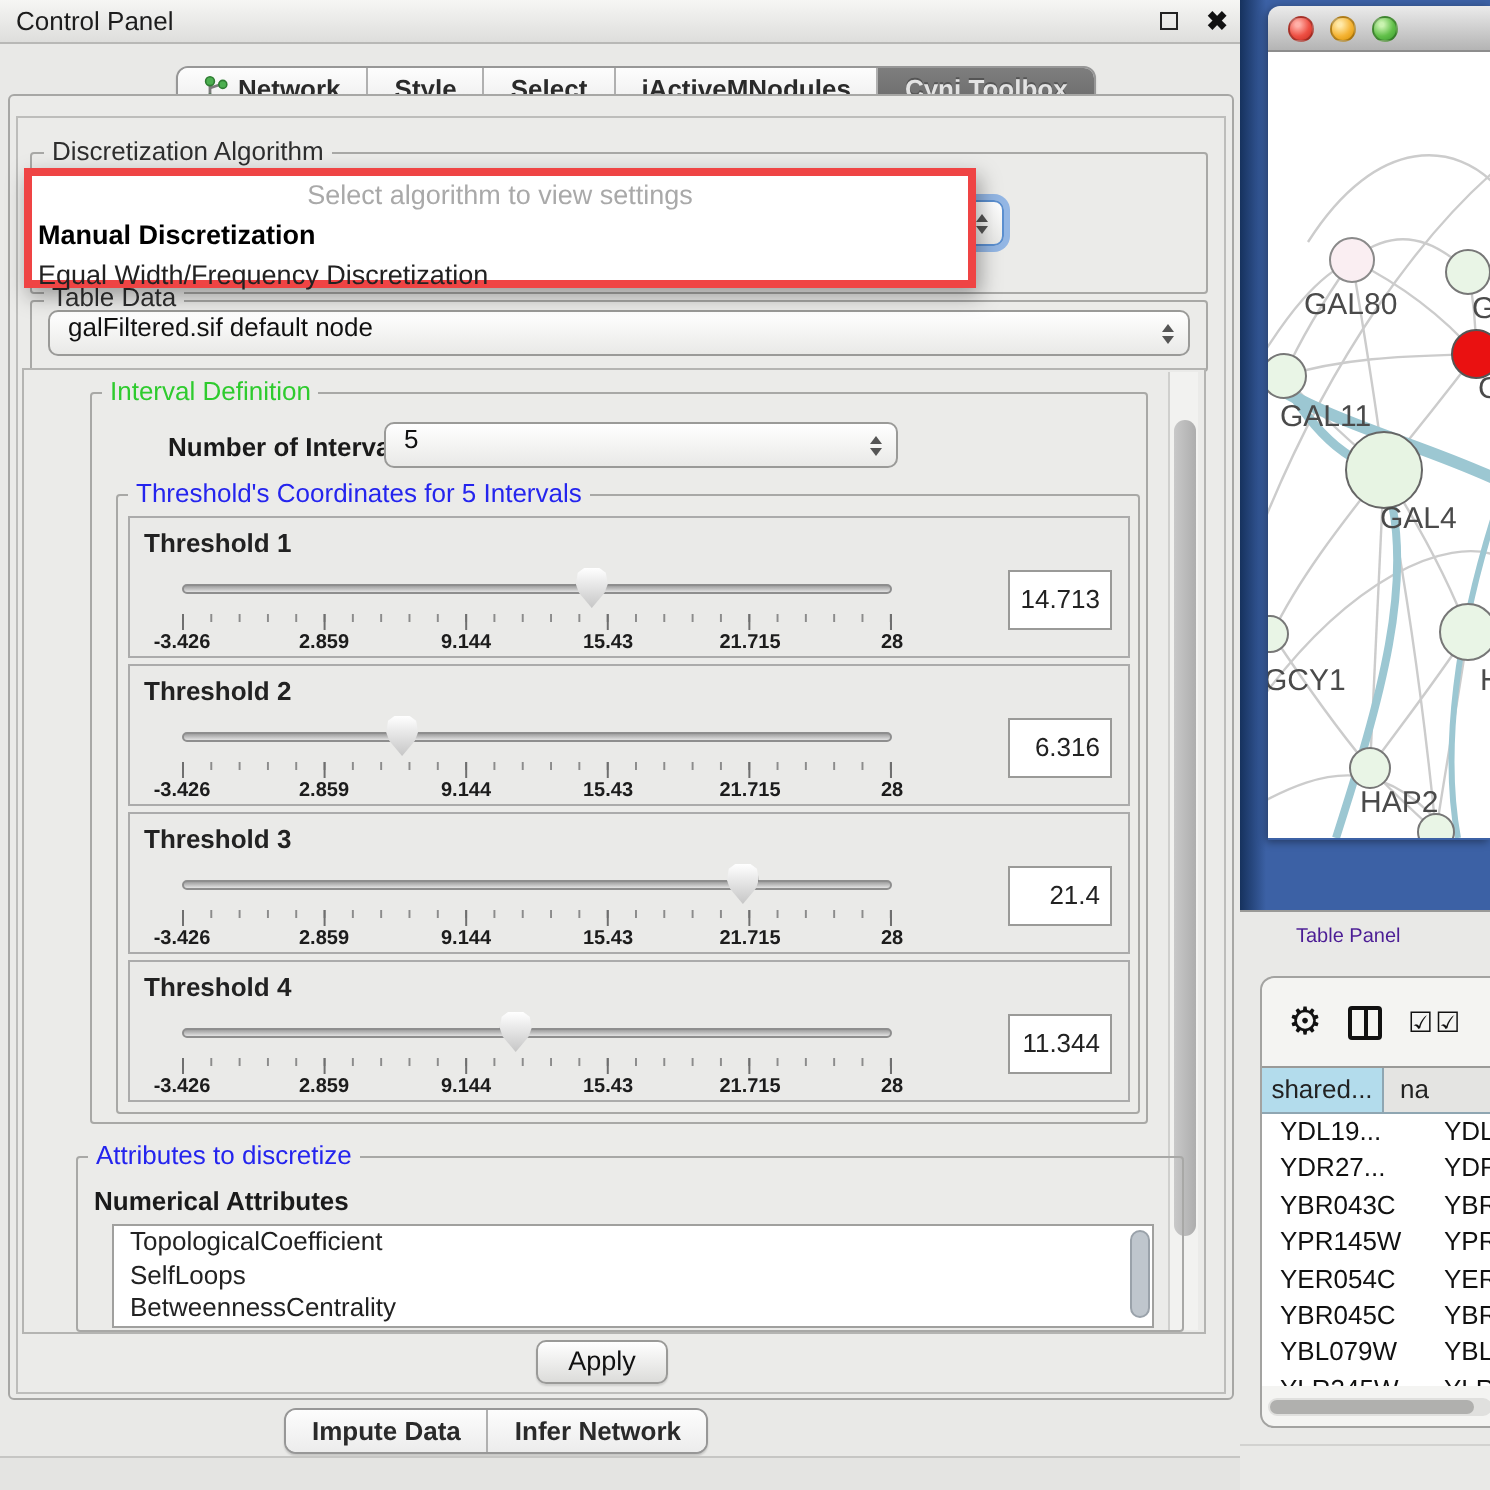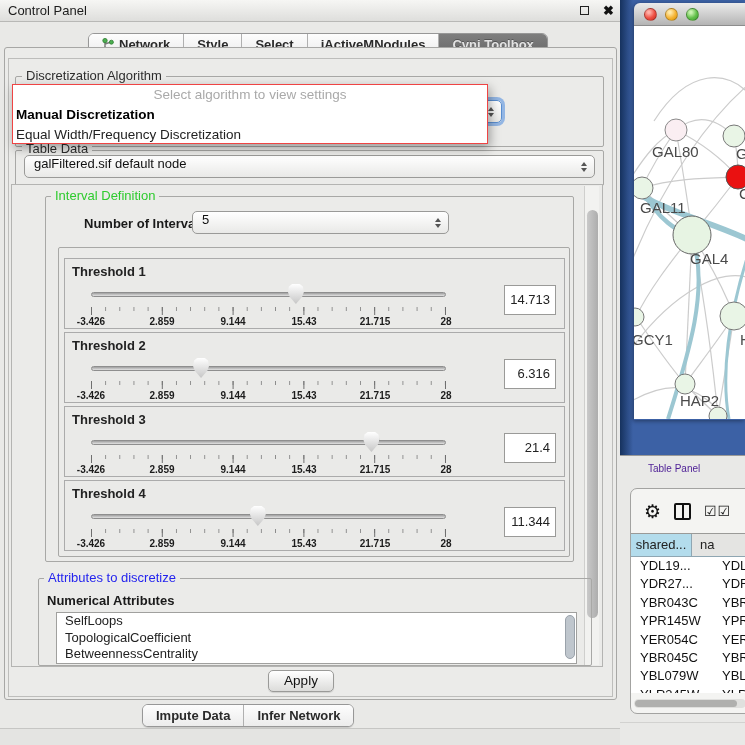--- a/index.html
+++ b/index.html
@@ -32,21 +32,21 @@
   .gl-blue { color:#2424ee; }
 
   
   .combo { position:absolute; border:1px solid #9a9a98; border-radius:5px; background:linear-gradient(#ffffff,#e9e9e7); display:flex; align-items:flex-start; padding:0 20px 0 9px; font-size:13px; color:#111; }
   .combo .arrows { position:absolute; right:7px; top:50%; transform:translateY(-50%); display:flex; flex-direction:column; gap:2px; }
   .tri-up { width:0; height:0; border-left:3.5px solid transparent; border-right:3.5px solid transparent; border-bottom:4px solid #555; }
   .tri-down { width:0; height:0; border-left:3.5px solid transparent; border-right:3.5px solid transparent; border-top:4px solid #555; }
   #algo-combo { left:24px; top:100px; width:478px; height:23px; box-shadow:0 0 0 3px rgba(110,160,225,.7); border-color:#5b8fd0; }
 
   
-  #algo-popup { left:12px; top:84px; width:476px; height:60px; background:#ffffff; border:1px solid #ef4444; box-shadow:2px 4px 10px rgba(0,0,0,.35); z-index:50; }
+  #algo-popup { left:12px; top:84px; width:476px; height:60px; background:#ffffff; border:4px solid #ef4444; box-shadow:2px 4px 10px rgba(0,0,0,.35); z-index:50; }
   .popup-item { height:20px; line-height:20px; font-size:13.5px; padding:0 3px; white-space:nowrap; overflow:hidden; }
   .popup-placeholder { color:#a9a9a9; text-align:center; }
   .popup-bold { font-weight:bold; color:#000; }
 
   
   #scrollpane { left:11px; top:184px; width:592px; height:483px; border:1px solid #b4b4b2; background:#ebebe9; }
   #v-scrollbar { left:584px; top:186px; width:15px; height:479px; background:#f2f2f0; border-left:1px solid #cfcfcd; }
   #v-thumb { position:absolute; left:2px; top:24px; width:11px; height:408px; background:linear-gradient(90deg,#c9c9c9,#adadad); border-radius:6px; }
 
   
@@ -182,20 +182,21 @@
   <div class="bold-label abs" style="left:84px; top:216px;">Number of Intervals</div>
   <div class="combo abs" style="left:192px; top:211px; width:257px; height:23px;">
     <span>5</span>
     <div class="arrows">
         <span class="tri-up"></span>
         <span class="tri-down"></span>
       </div>
   </div>
 
   <div class="groupbox" style="left:58px; top:247px; width:512px; height:310px;"></div>
+  <div class="group-label gl-blue" style="left:64px; top:240px;">Threshold's Coordinates for 5 Intervals</div>
 
   <div class="threshold-panel" style="top:258px;">
     <div class="th-label">Threshold 1</div>
     <div class="slider">
       <div class="track"></div>
       <div class="thumb" style="left: calc(57.7197% - 8px);"></div>
       <div class="ticks-minor"></div>
       <div class="ticks-major"></div>
       <div class="tick-labels">
           <span style="left: 0%;">-3.426</span>
@@ -264,22 +265,22 @@
         </div>
     </div>
     <div class="value-box">11.344</div>
   </div>
 
   <div class="groupbox" style="left:38px; top:578px; width:554px; height:88px;"></div>
   <div class="group-label gl-blue" style="left:44px; top:571px;">Attributes to discretize</div>
   <div class="bold-label abs" style="left:47px; top:593px;">Numerical Attributes</div>
   <div id="attr-list">
     <div id="attr-items">
+        <div class="attr-item">TopologicalCoefficient</div>
         <div class="attr-item">SelfLoops</div>
-        <div class="attr-item">TopologicalCoefficient</div>
         <div class="attr-item">BetweennessCentrality</div>
       </div>
     <div id="attr-scroll"></div>
   </div>
 
   <div id="apply-btn" class="abs">Apply</div>
 
   <div id="bottom-tabs" class="abs">
     <div class="seg-tab">
         <span>Impute Data</span>

